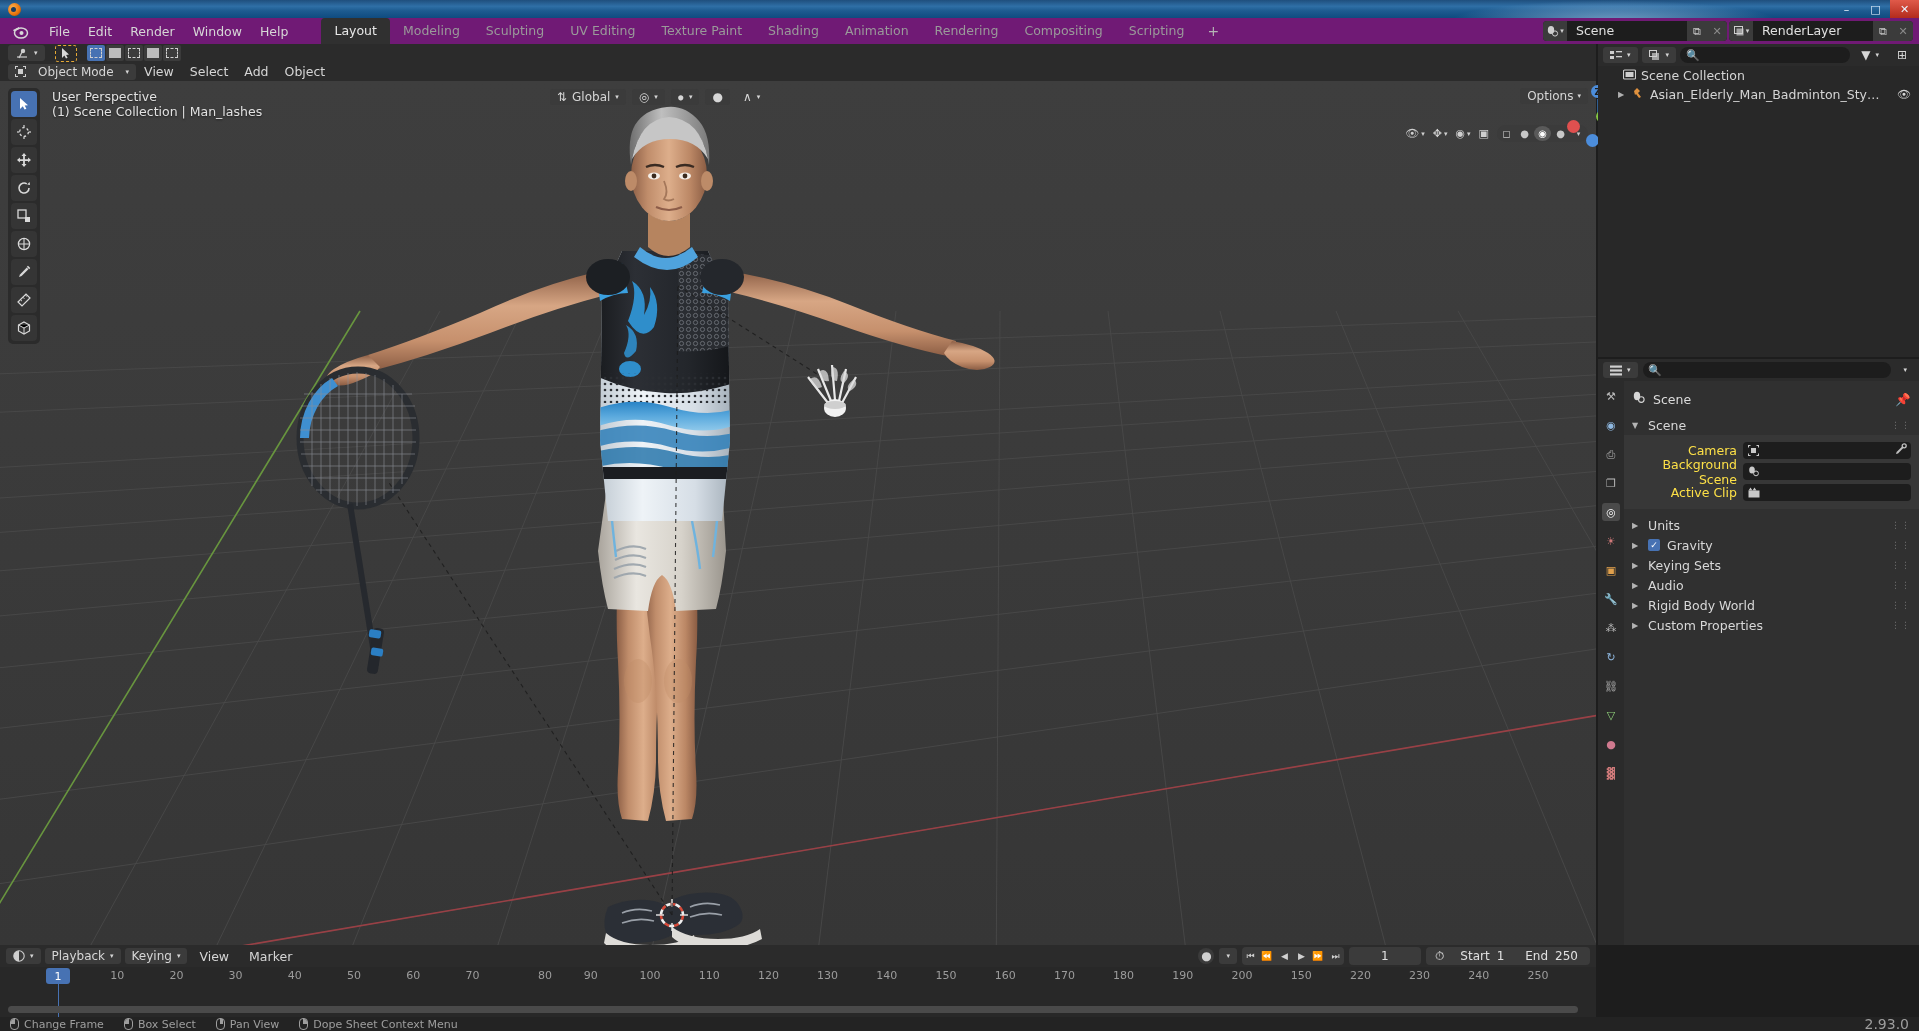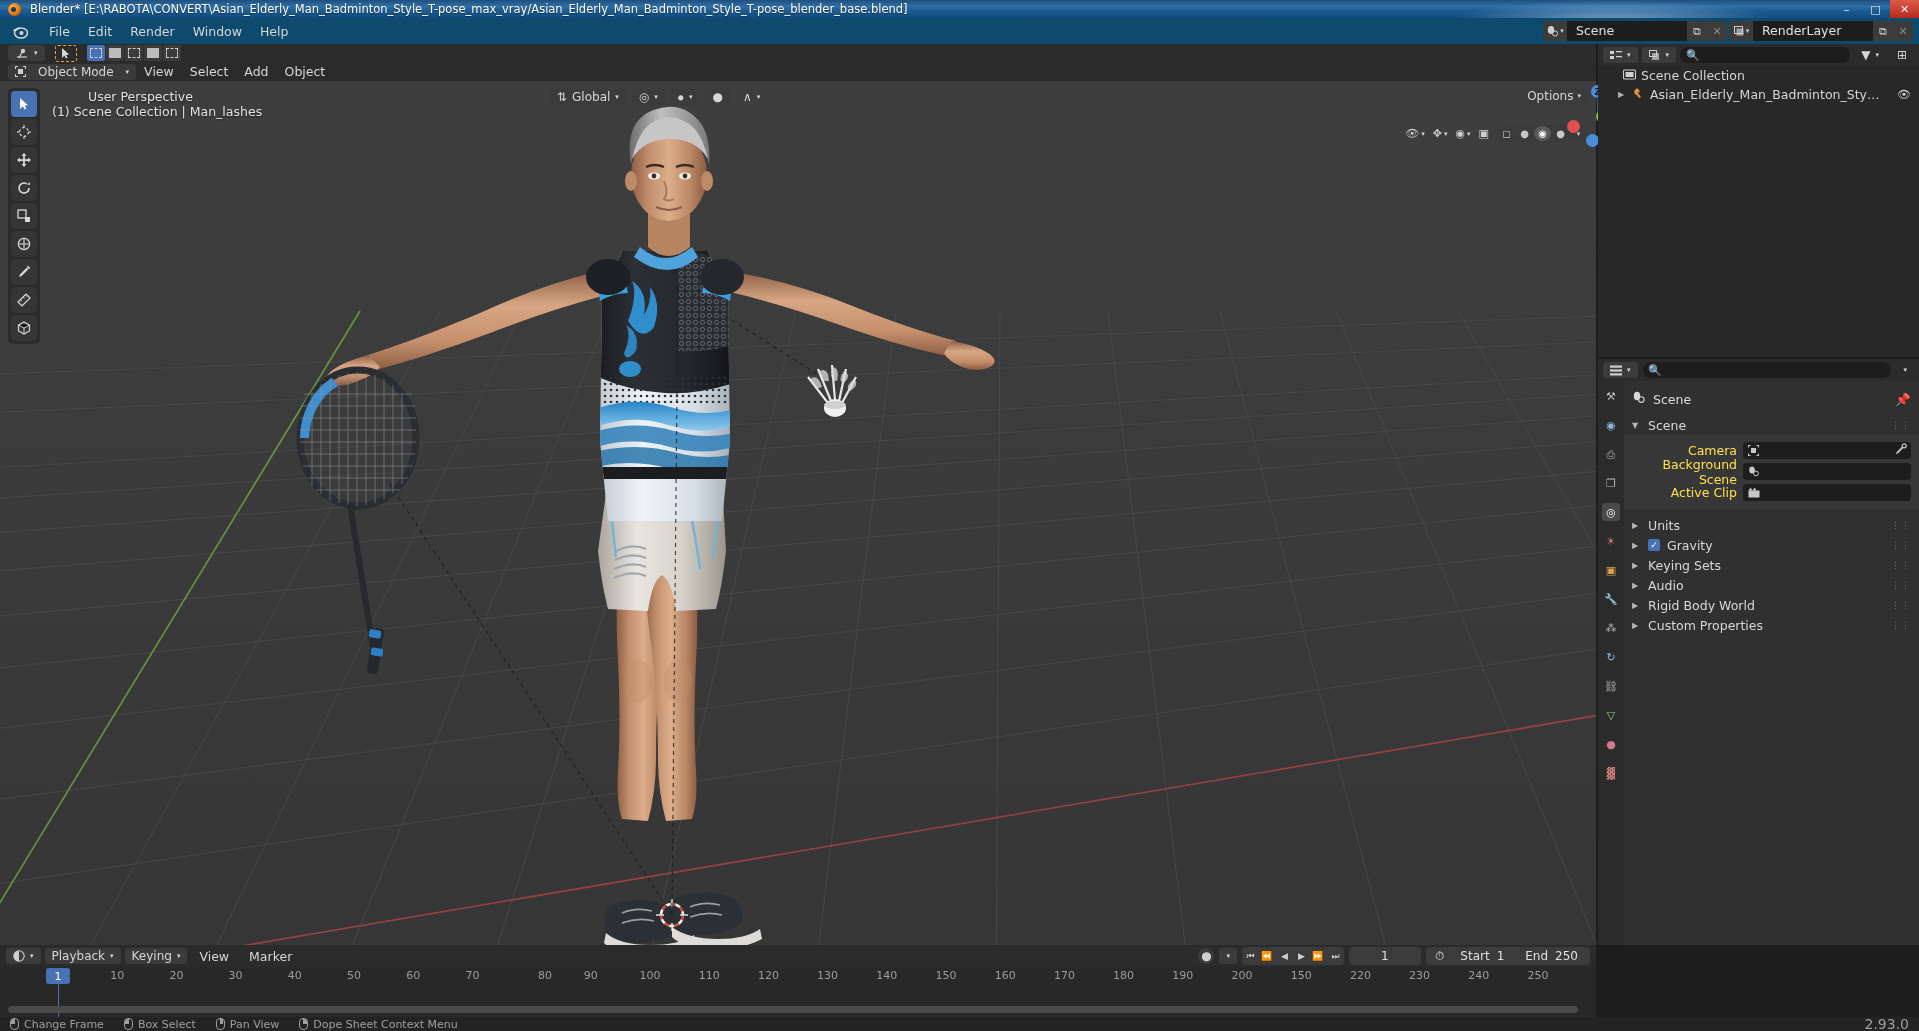--- a/index.html
+++ b/index.html
@@ -19,21 +19,21 @@
      border-radius:50%; background:#1b3a5c; }
   #title-text { color:#ffffff; font-size:11.5px; margin-left:9px; white-space:nowrap;
      text-shadow:0 1px 1px rgba(0,0,0,.45); }
   #wincontrols { position:absolute; right:0; top:0; height:18px; display:flex; }
   .wc { width:29px; height:18px; display:flex; align-items:center; justify-content:center;
      color:#eaf4ff; font-size:11px; }
   .wc.close { background:linear-gradient(to bottom,#e05a4a,#b32b1d); }
 
   
   #topbar { position:absolute; left:0; top:18px; width:1919px; height:26px;
-    background:#0c4a6e; display:flex; align-items:center; }
+    background:#701a75; display:flex; align-items:center; }
   .tb-logo { width:20px; height:20px; margin:0 10px 0 10px; position:relative; flex:none; }
   .tb-logo svg { display:block; }
   .menu-item { padding:3px 9px; color:#d6d6d6; font-size:12.5px; white-space:nowrap; }
   .ws-tabs { display:flex; align-items:center; margin-left:24px; height:26px; }
   .ws-tab { padding:5px 13px 6px; font-size:12.5px; color:#9a9a9a; white-space:nowrap;
     border-radius:4px 4px 0 0; }
   .ws-tab.active { background:#303030; color:#e8e8e8; }
   .ws-plus { padding:4px 10px; color:#b5b5b5; font-size:14px; }
   #topbar-right { position:absolute; right:6px; top:2px; height:22px; display:flex; align-items:center; gap:2px; }
   .fieldbox { display:flex; align-items:center; height:20px; background:#1d1d1d;
@@ -163,21 +163,20 @@
 
   
   .fig { position:absolute; }
 </style>
 </head>
 <body>
 
 <div id="titlebar">
   <div class="glow"></div>
   <div class="blender-logo"></div>
-  <div id="title-text">Blender* [E:\RABOTA\CONVERT\Asian_Elderly_Man_Badminton_Style_T-pose_max_vray/Asian_Elderly_Man_Badminton_Style_T-pose_blender_base.blend]</div>
   <div id="wincontrols">
     <div class="wc">–</div>
     <div class="wc">□</div>
     <div class="wc close">✕</div>
   </div>
 </div>
 
 <div id="topbar">
   <div class="tb-logo">
     <svg width="20" height="20" viewBox="0 0 20 20">
@@ -185,20 +184,33 @@
         <circle cx="11.5" cy="12" r="2" fill="#d8d8d8"></circle>
         <path d="M3 9 L9 6 L9.5 8 L4 10.5 Z" fill="#d8d8d8"></path>
       </svg>
   </div>
   <div class="menu-item">File</div>
   <div class="menu-item">Edit</div>
   <div class="menu-item">Render</div>
   <div class="menu-item">Window</div>
   <div class="menu-item">Help</div>
 
+  <div class="ws-tabs">
+    <div class="ws-tab active">Layout</div>
+    <div class="ws-tab">Modeling</div>
+    <div class="ws-tab">Sculpting</div>
+    <div class="ws-tab">UV Editing</div>
+    <div class="ws-tab">Texture Paint</div>
+    <div class="ws-tab">Shading</div>
+    <div class="ws-tab">Animation</div>
+    <div class="ws-tab">Rendering</div>
+    <div class="ws-tab">Compositing</div>
+    <div class="ws-tab">Scripting</div>
+    <div class="ws-plus">+</div>
+  </div>
 
   <div id="topbar-right">
     <div class="fieldbox">
       <div class="ic">
         <svg width="13" height="13" viewBox="0 0 13 13">
             <ellipse cx="5" cy="5" rx="3.2" ry="4" fill="#cfcfcf"></ellipse>
             <circle cx="9" cy="8.5" r="2.6" fill="none" stroke="#cfcfcf" stroke-width="1"></circle>
           </svg>
         <span style="font-size:7px">▾</span>
       </div>
@@ -449,21 +461,21 @@
     <rect x="81" y="282" width="12" height="8" rx="2" fill="#2b7fc4" transform="rotate(9 87 286)"></rect>
   </svg>
 
   <svg class="fig" style="left:800px; top:278px;" width="70" height="70">
     <path d="M28,44 L8,18 M31,42 L18,10 M35,41 L32,6 M39,42 L46,10 M42,44 L56,18" stroke="#e8e8e8" stroke-width="2.2" fill="none"></path>
     <path d="M10,20 q8,-6 12,8 q-8,4 -12,-8 Z M20,12 q8,-4 9,10 q-8,2 -9,-10 Z M32,8 q8,0 5,14 q-8,0 -5,-14 Z M44,12 q8,4 0,12 q-7,-2 0,-12 Z M54,20 q6,6 -4,12 q-6,-4 4,-12 Z" fill="#dcdcdc" opacity=".75"></path>
     <ellipse cx="35" cy="49" rx="11" ry="9" fill="#f2f2f2"></ellipse>
     <ellipse cx="35" cy="46" rx="11" ry="4" fill="#cfcfcf"></ellipse>
   </svg>
 
-  <div class="vp-text" style="left:52px; top:8px;margin-left:36px;">User Perspective</div>
+  <div class="vp-text" style="left:52px; top:8px;">User Perspective</div>
   <div class="vp-text" style="left:52px; top:23px;">(1) Scene Collection | Man_lashes</div>
 </div>
 
 <div id="toolheader">
   <div class="hdr-btn" style="margin-left:8px;">
     <svg width="14" height="11" viewBox="0 0 14 11">
         <circle cx="8" cy="3" r="2.2" fill="#cfcfcf"></circle>
         <line x1="2" y1="9" x2="12" y2="9" stroke="#cfcfcf" stroke-width="1.2"></line>
         <line x1="4" y1="10" x2="8" y2="2" stroke="#cfcfcf" stroke-width="1.2"></line>
       </svg>

